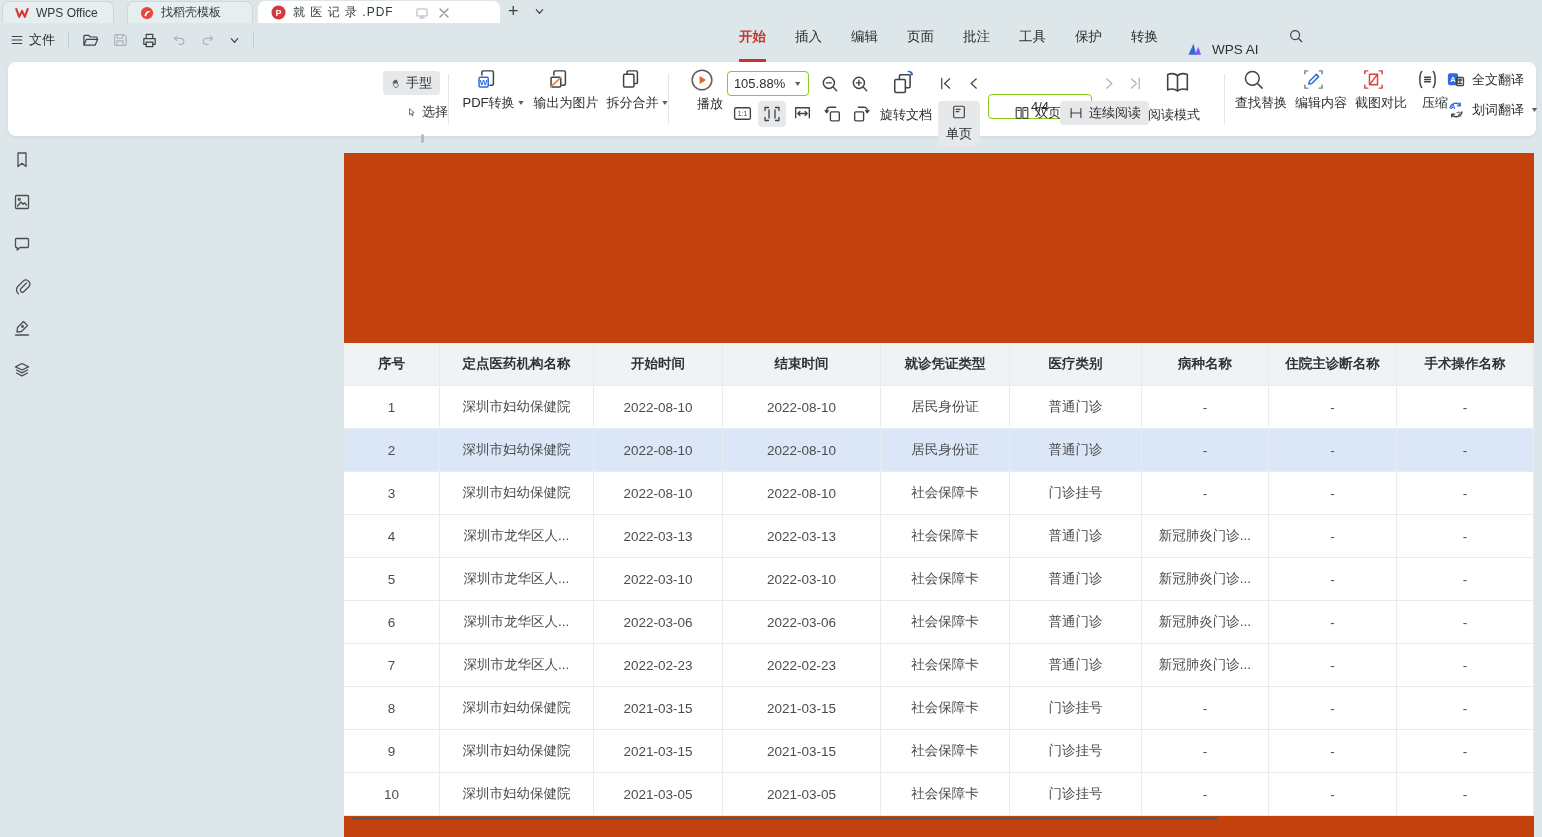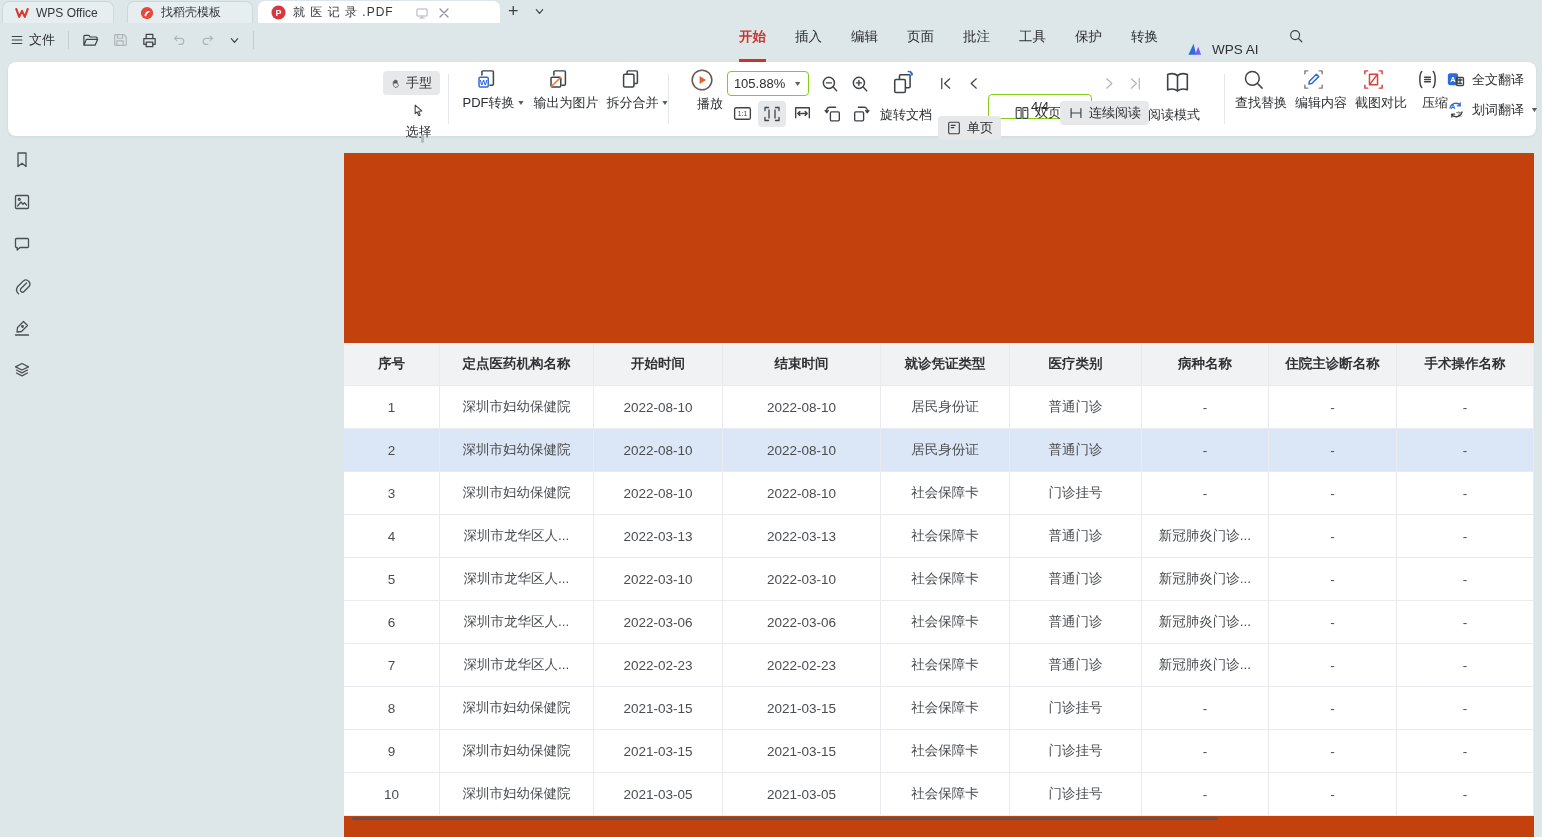--- a/index.html
+++ b/index.html
@@ -158,21 +158,21 @@
 </div>
 
 <div class="ribbon">
 
   <div class="abs hbtn pill" style="left:375px;top:9px;width:57px;">
     <svg class="ic" style="width:15px;height:15px" viewBox="0 0 18 18">
         <path d="M6.8 15.5 C5.2 13.6 4.1 11.9 4.1 10.6 L4.1 6.2 a.9.9 0 0 1 1.8 0 L5.9 9 L5.9 4.3 a.9.9 0 0 1 1.8 0 L7.7 8.6 L7.7 3.5 a.9.9 0 0 1 1.8 0 L9.5 8.6 L9.5 4.7 a.9.9 0 0 1 1.8 0 L11.3 10 C12.8 10.2 13.8 11.2 13.2 12.8 C12.7 14.2 11.8 15.5 11.3 15.5 Z"></path>
       </svg>
     <span class="rlabel">手型</span>
   </div>
-  <div class="abs hbtn" style="left:382px;top:38px;width:57px;flex-direction:column;">
+  <div class="abs hbtn" style="left:391px;top:38px;width:57px;">
     <svg class="ic" style="width:15px;height:15px" viewBox="0 0 18 18">
         <path d="M5 2.5 L13 9.5 L9.2 10 L11 14.5 L9.3 15.2 L7.5 10.8 L5 12.8 Z"></path>
       </svg>
     <span class="rlabel">选择</span>
   </div>
 
   <div class="rdiv" style="left:440px"></div>
 
   <div class="tool-col" style="left:443px;width:70px">
     <svg class="ic" style="width:23px;height:23px" viewBox="0 0 20 20">
@@ -271,21 +271,21 @@
       <path d="M13 4 H7.5 a3 3 0 0 0-3 3 V9"></path>
       <path d="M6 7.2 L4.5 9 L3 7.2"></path>
     </svg>
   <svg class="ic abs" style="left:843px;top:41px;width:21px;height:21px" viewBox="0 0 20 20">
       <rect x="3.5" y="8.5" width="8.5" height="8.5" rx="1"></rect>
       <path d="M7 4 H12.5 a3 3 0 0 1 3 3 V9"></path>
       <path d="M14 7.2 L15.5 9 L17 7.2"></path>
     </svg>
   <span class="rlabel abs" style="left:872px;top:44px">旋转文档</span>
 
-  <div class="abs hbtn pill" style="left:930px;top:54px;">
+  <div class="abs hbtn pill" style="left:930px;top:39px;flex-direction:column;">
     <svg class="ic" style="width:16px;height:16px" viewBox="0 0 18 18">
         <rect x="3" y="2.5" width="12" height="13" rx="1.5"></rect>
         <path d="M5.8 6 h4.5 M5.8 8.5 h3"></path>
       </svg>
     <span class="rlabel">单页</span>
   </div>
   <div class="abs hbtn" style="left:998px;top:39px;">
     <svg class="ic" style="width:16px;height:16px" viewBox="0 0 18 18">
         <rect x="2.5" y="3" width="5.5" height="12" rx="1"></rect>
         <rect x="10" y="3" width="5.5" height="12" rx="1"></rect>

